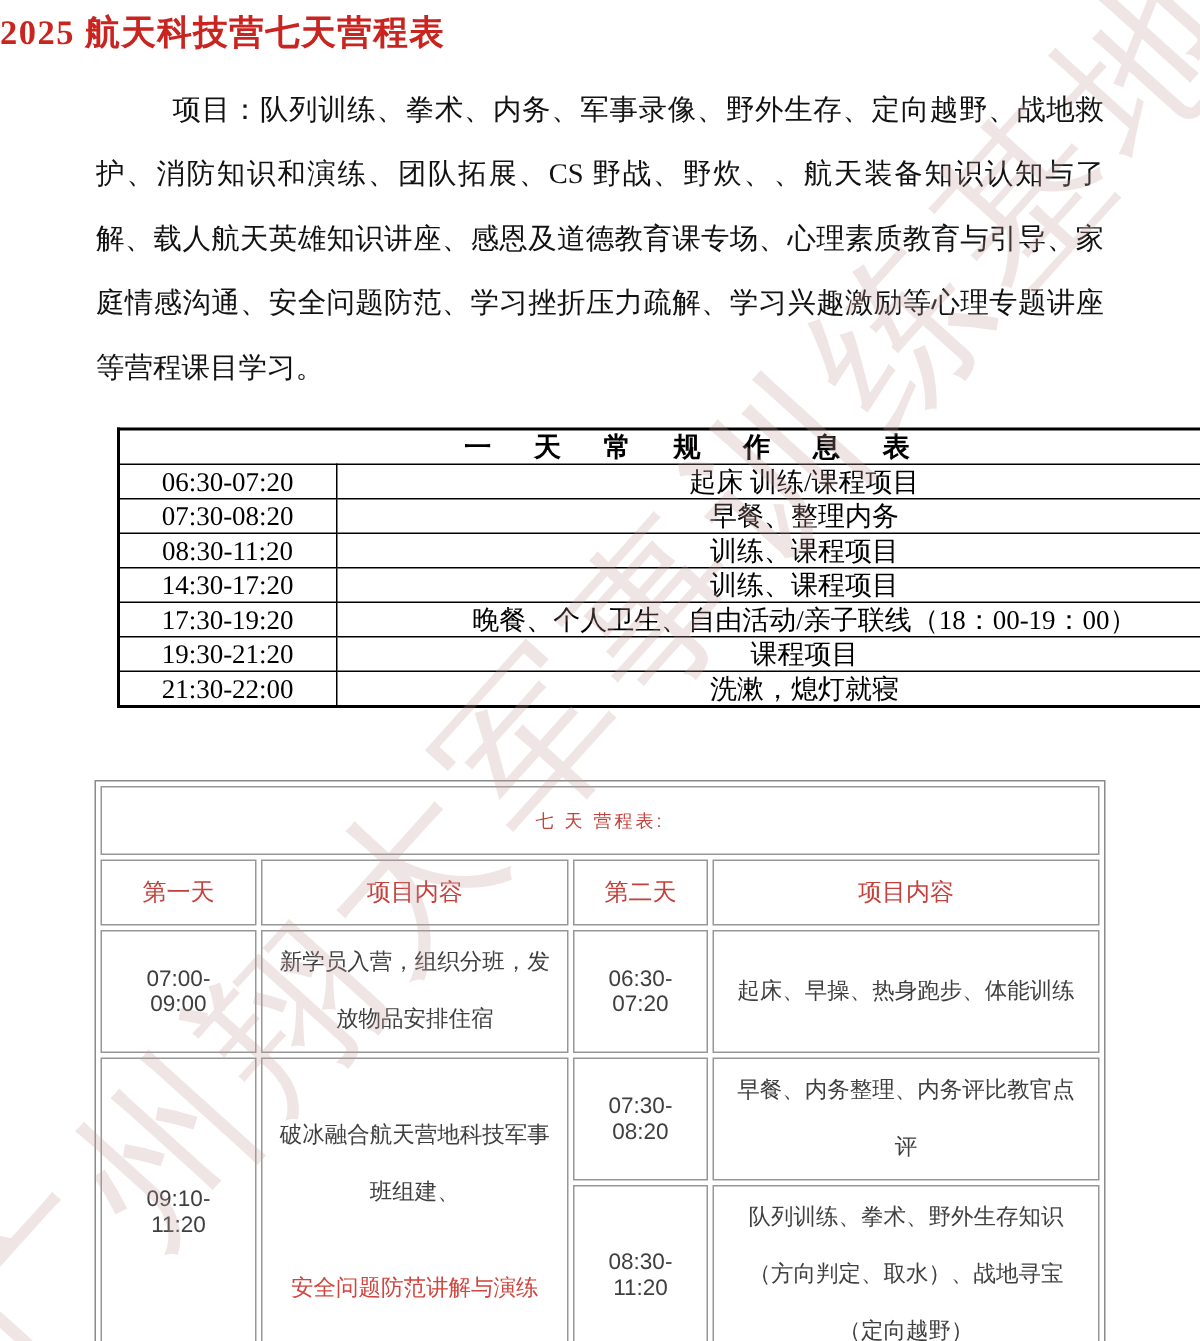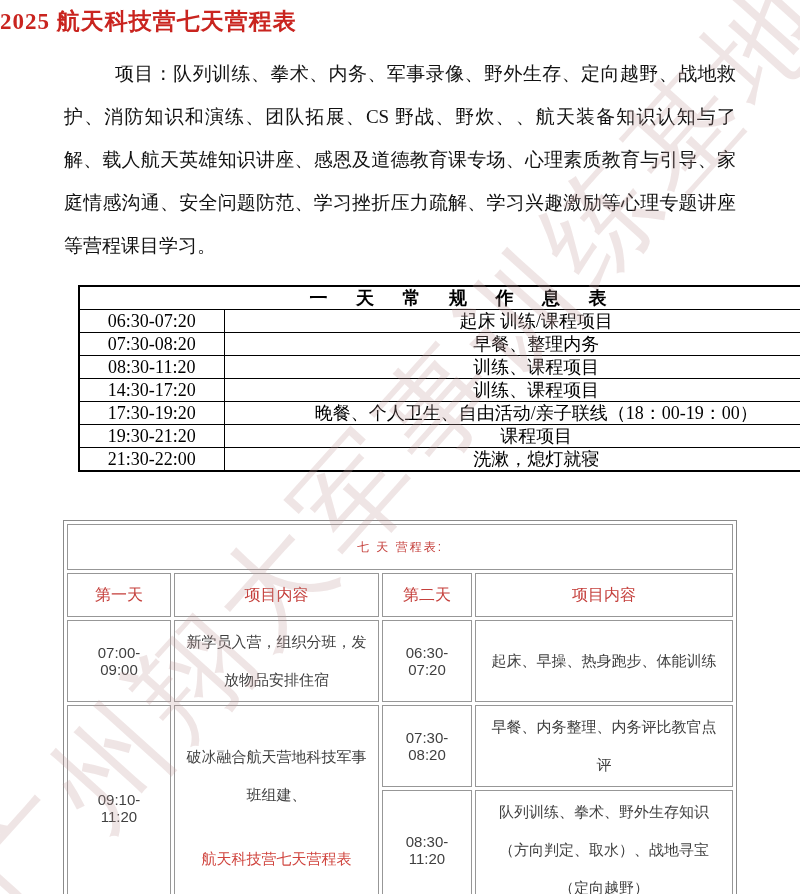--- a/index.html
+++ b/index.html
@@ -181,21 +181,21 @@
       <tr style="height:78px;">
         <td class="wk-time">07:00-09:00</td>
         <td class="wk-content">新学员入营，组织分班，发放物品安排住宿</td>
         <td class="wk-time">06:30-07:20</td>
         <td class="wk-content">起床、早操、热身跑步、体能训练</td>
       </tr>
       <tr style="height:38px;">
         <td class="wk-time" rowspan="2">09:10-11:20</td>
         <td class="wk-content" rowspan="2">
           <div>破冰融合航天营地科技军事班组建、</div>
-          <div class="wk-red">航天科技营七天营程表</div>
+          <div class="wk-red">安全问题防范讲解与演练</div>
         </td>
         <td class="wk-time">07:30-08:20</td>
         <td class="wk-content">早餐、内务整理、内务评比教官点评</td>
       </tr>
       <tr style="height:112px;">
         <td class="wk-time">08:30-11:20</td>
         <td class="wk-content">队列训练、拳术、野外生存知识（方向判定、取水）、战地寻宝（定向越野）</td>
       </tr>
     </tbody>
   </table>

